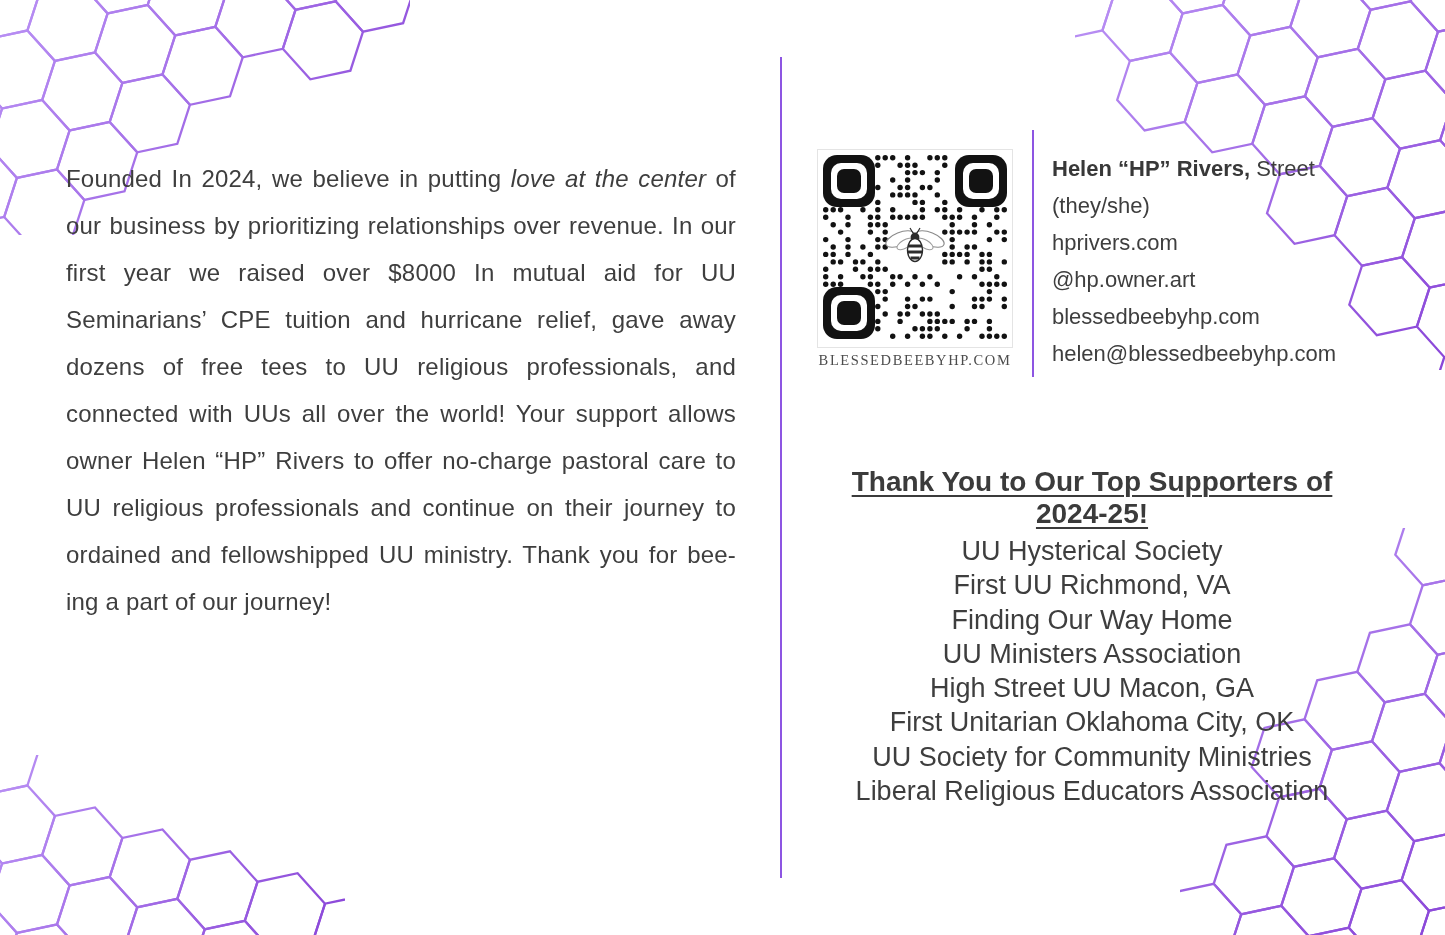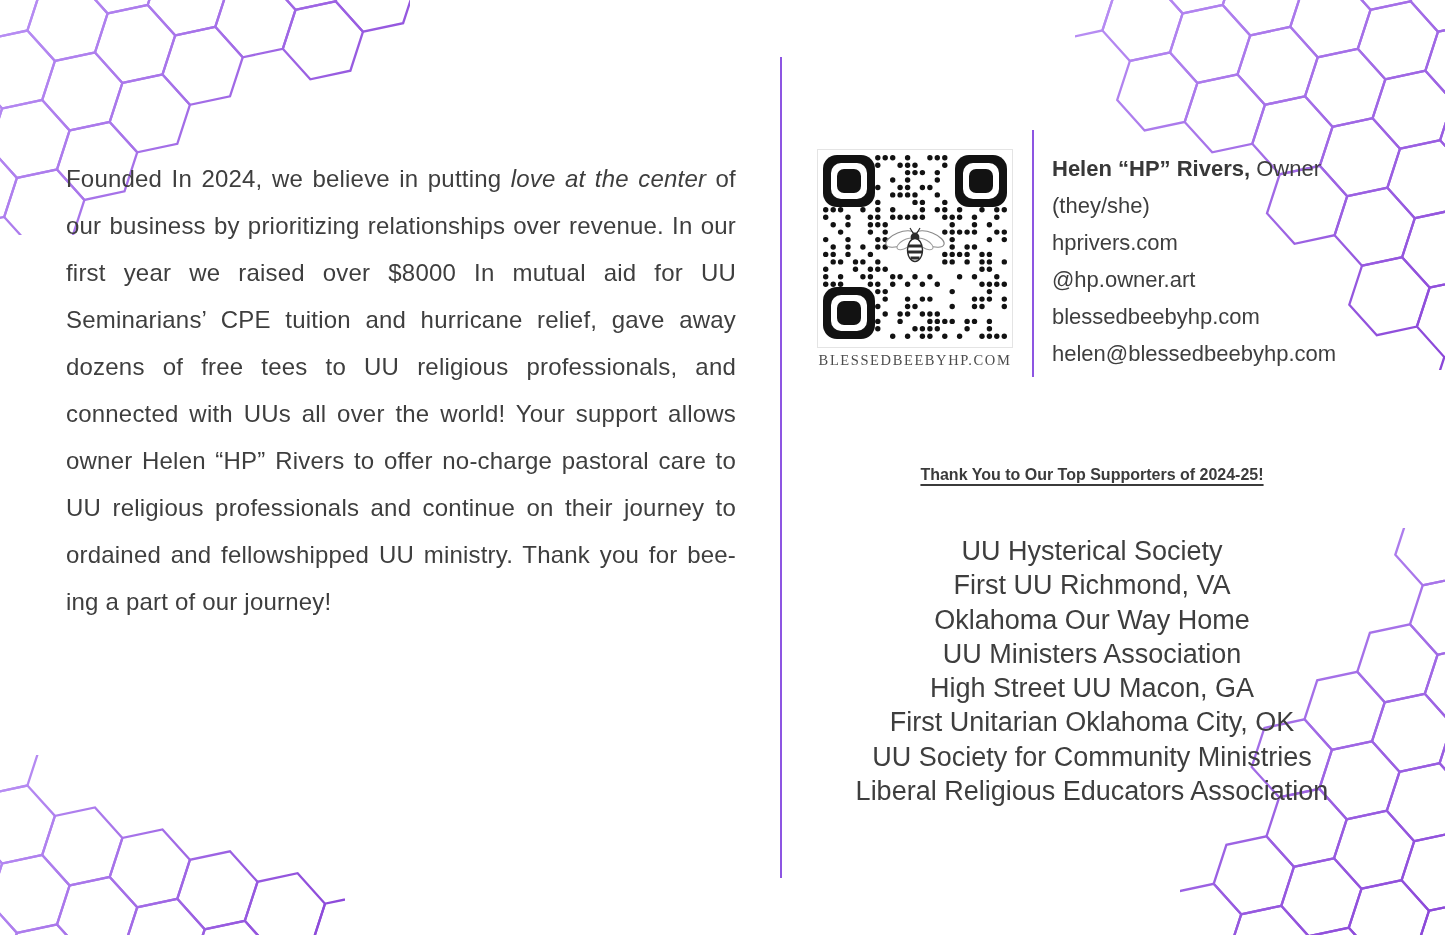--- a/index.html
+++ b/index.html
@@ -59,21 +59,21 @@
   .contact{
     position:absolute;left:1052px;top:150px;width:340px;
     font-size:22px;line-height:37px;color:var(--text);
   }
   .contact .name{font-weight:700;color:#383838;}
 
   
   .supporters-heading{
     position:absolute;left:812px;top:466px;width:560px;
     text-align:center;
-    font-size:16px;font-weight:700;color:#3b3b3b;
+    font-size:28px;font-weight:700;color:#3b3b3b;
     text-decoration:underline;
     text-underline-offset:4px;
     text-decoration-thickness:2px;
   }
   .supporters-list{
     position:absolute;left:812px;top:534px;width:560px;
     text-align:center;
     font-size:27px;line-height:34.3px;color:var(--text);
     list-style:none;
   }
@@ -421,33 +421,33 @@
   <line x1="-7" y1="0" x2="7" y2="0" stroke="#2b2b2b" stroke-width="3"></line>
   <line x1="-7" y1="6" x2="7" y2="6" stroke="#2b2b2b" stroke-width="3"></line>
   <line x1="-4.5" y1="12" x2="4.5" y2="12" stroke="#2b2b2b" stroke-width="3"></line>
 </g>
     </svg>
 </div>
 <div class="qr-caption">BLESSEDBEEBYHP.COM</div>
 
 <div class="divider-contact"></div>
 <div class="contact">
-  <div><span class="name">Helen “HP” Rivers,</span><span> Owner</span></div>
+  <div><span class="name">Helen “HP” Rivers,</span><span> Street</span></div>
   <div>
       <div>(they/she)</div>
       <div>hprivers.com</div>
       <div>@hp.owner.art</div>
       <div>blessedbeebyhp.com</div>
       <div>helen@blessedbeebyhp.com</div>
     </div>
 </div>
 
 <div class="supporters-heading">Thank You to Our Top Supporters of 2024-25!</div>
 <ul class="supporters-list">
     <li>UU Hysterical Society</li>
     <li>First UU Richmond, VA</li>
-    <li>Oklahoma Our Way Home</li>
+    <li>Finding Our Way Home</li>
     <li>UU Ministers Association</li>
     <li>High Street UU Macon, GA</li>
     <li>First Unitarian Oklahoma City, OK</li>
     <li>UU Society for Community Ministries</li>
     <li>Liberal Religious Educators Association</li>
   </ul>
 
 </body></html>

